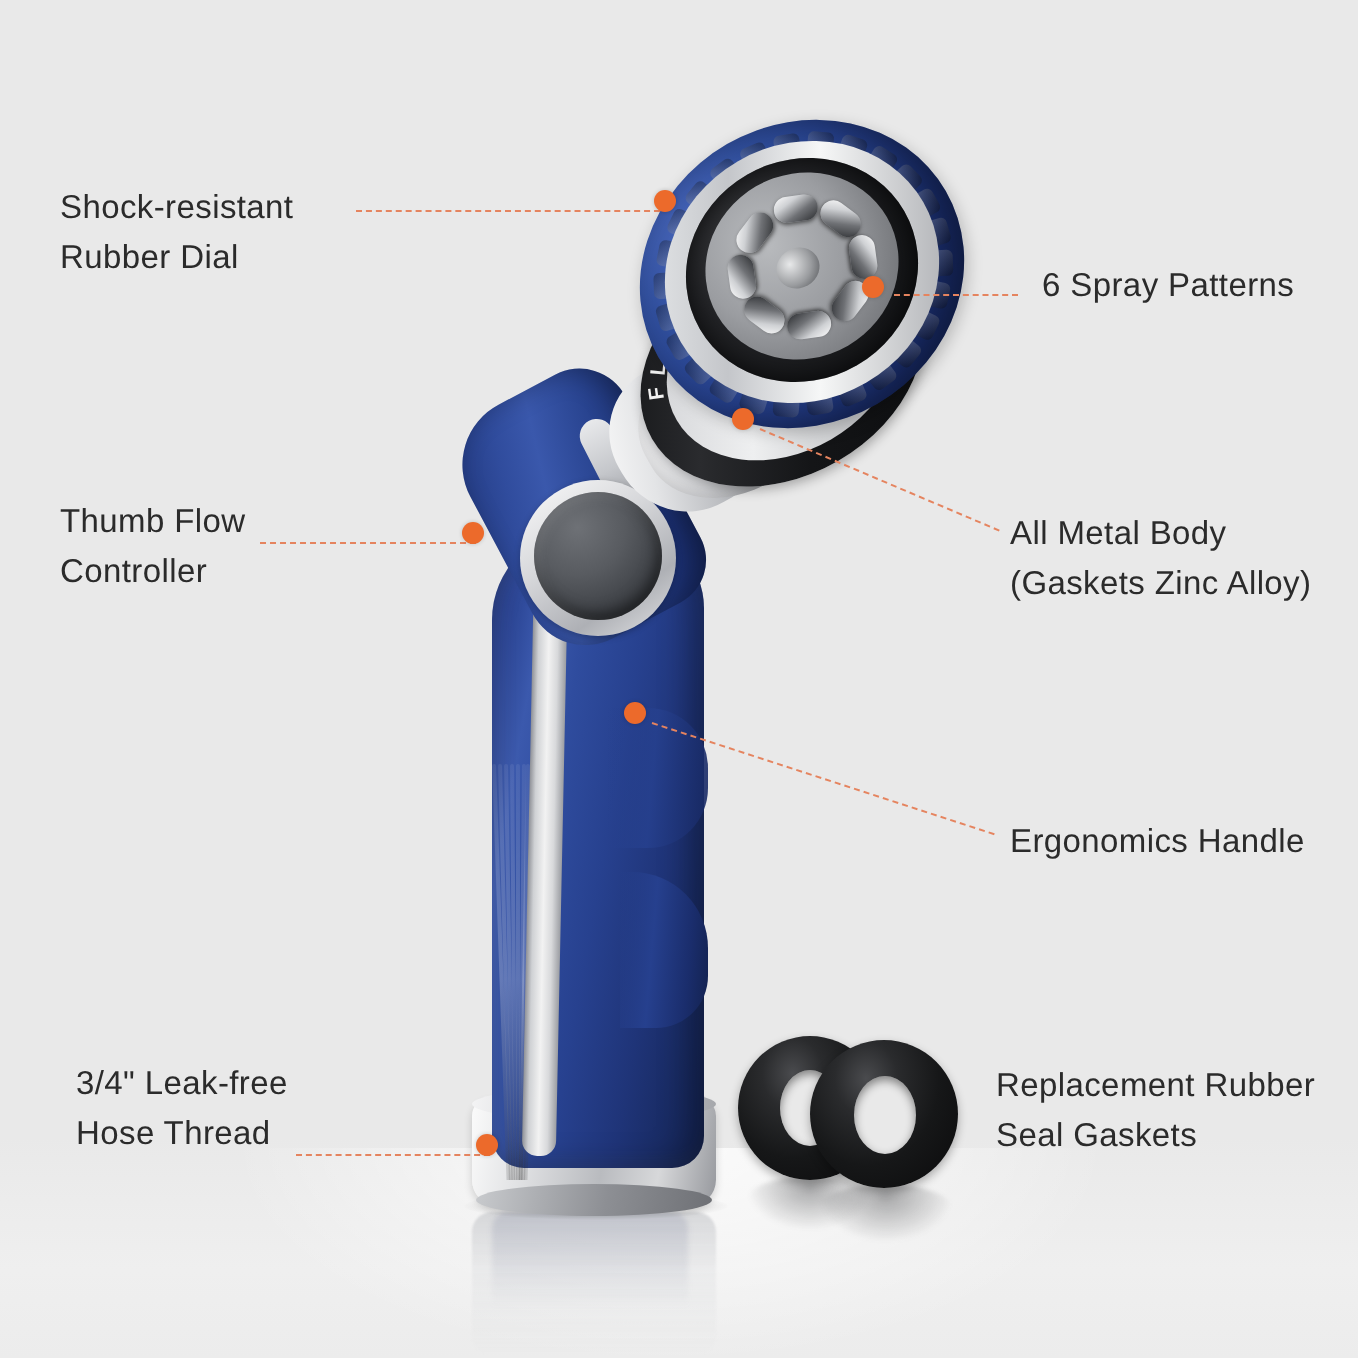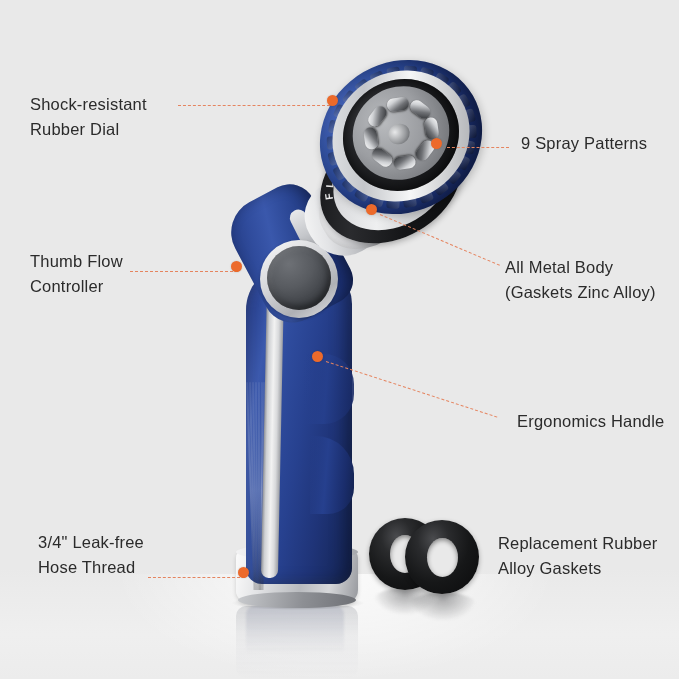--- a/index.html
+++ b/index.html
@@ -397,35 +397,35 @@
 
     <div class="gasket" style="left:405px;top:520px;width:74px;height:74px;"></div>
     <div class="gasket-hole" style="left:427px;top:538px;width:31px;height:39px;"></div>
   </div>
 
   <div id="callouts">
       <div class="label left" style="left: 30px; top: 92px;">Shock-resistant
 Rubber Dial</div>
       <div class="leader" style="left: 178px; top: 105px; width: 152px; transform: rotate(0deg);"></div>
       <div class="dot" style="left: 327px; top: 95px;"></div>
-      <div class="label right" style="left: 521px; top: 131px;">9 Spray Patterns</div>
+      <div class="label right" style="left: 521px; top: 131px;">6 Spray Patterns</div>
       <div class="leader" style="left: 447px; top: 147px; width: 62px; transform: rotate(0deg);"></div>
       <div class="dot" style="left: 431px; top: 138px;"></div>
       <div class="label left" style="left: 30px; top: 249px;">Thumb Flow
 Controller</div>
       <div class="leader" style="left: 130px; top: 271px; width: 108px; transform: rotate(0deg);"></div>
       <div class="dot" style="left: 231px; top: 261px;"></div>
       <div class="label right" style="left: 505px; top: 255px;">All Metal Body
 (Gaskets Zinc Alloy)</div>
       <div class="leader" style="left: 380px; top: 214px; width: 130px; transform: rotate(23deg);"></div>
       <div class="dot" style="left: 366px; top: 204px;"></div>
-      <div class="label right" style="left: 505px; top: 409px; margin-left: 12px;">Ergonomics Handle</div>
+      <div class="label right" style="left: 505px; top: 409px;">Ergonomics Handle</div>
       <div class="leader" style="left: 326px; top: 361px; width: 180px; transform: rotate(18deg);"></div>
       <div class="dot" style="left: 312px; top: 351px;"></div>
       <div class="label right" style="left: 498px; top: 531px;">Replacement Rubber
-Alloy Gaskets</div>
+Seal Gaskets</div>
       <div class="label left" style="left: 38px; top: 530px;">3/4" Leak-free
 Hose Thread</div>
       <div class="leader" style="left: 148px; top: 577px; width: 97px; transform: rotate(0deg);"></div>
       <div class="dot" style="left: 238px; top: 567px;"></div>
     </div>
 
 </div>
 
 </body></html>

